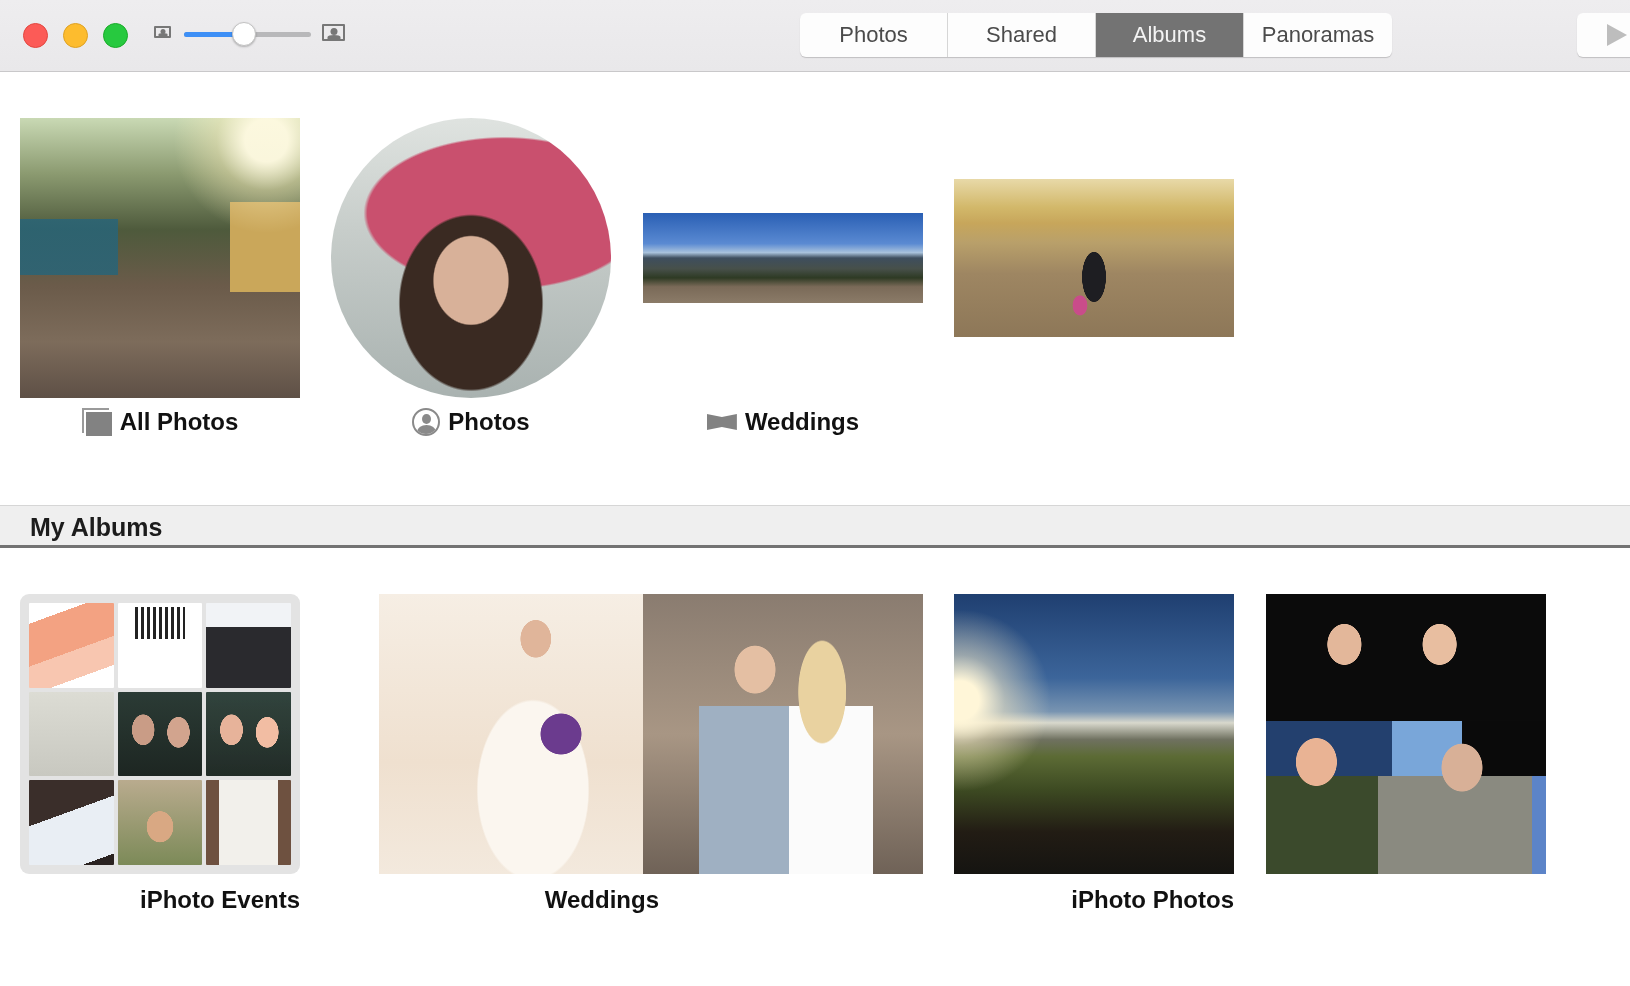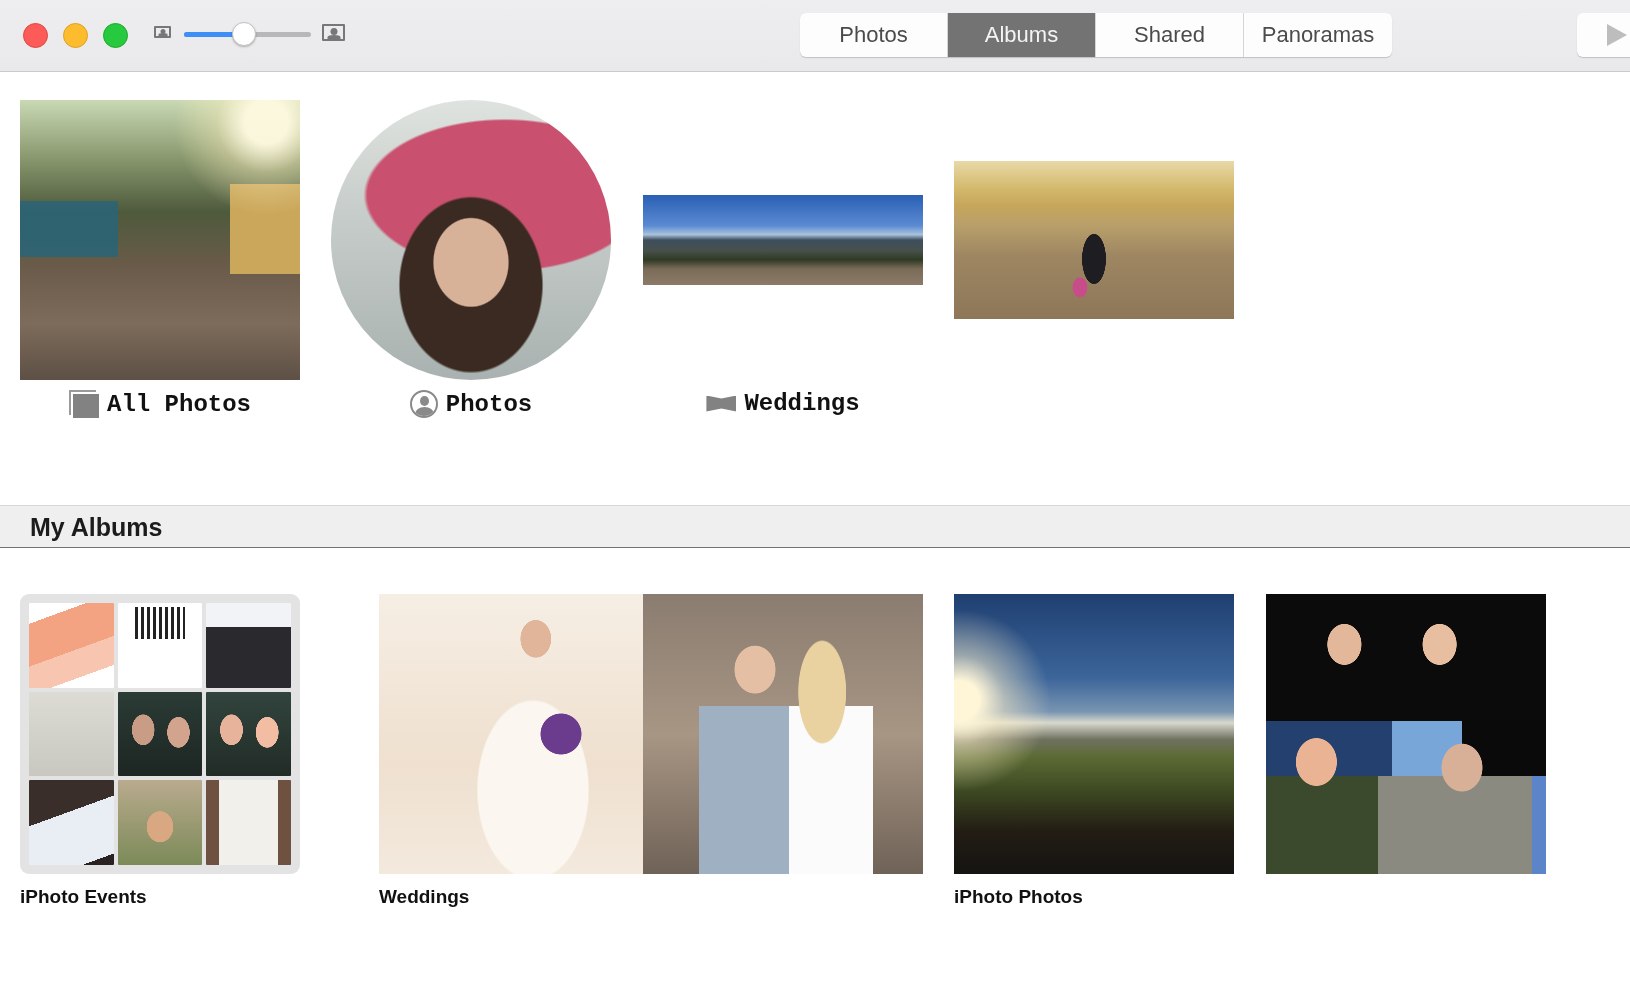--- a/index.html
+++ b/index.html
@@ -36,21 +36,21 @@
     font-size: 22px; color: #4b4b4b; border-right: 1px solid #d6d6d6; cursor: pointer; }
   .tab:last-child { border-right: none; }
   .tab.active { background: #737373; color: #f4f4f4; }
 
   .play-btn { position: absolute; left: 1577px; top: 13px; width: 70px; height: 44px; background: #fdfdfd;
     border-radius: 6px; box-shadow: 0 1px 1px rgba(0,0,0,0.18); }
   .play-btn .tri { position: absolute; left: 30px; top: 11px; width: 0; height: 0;
     border-top: 11px solid transparent; border-bottom: 11px solid transparent; border-left: 20px solid #bdbdbd; }
 
   
-  .smart-item { position: absolute; top: 100px; width: 336px; height: 330px; font-family: Liberation Mono, monospace; }
+  .smart-item { position: absolute; top: 118px; width: 336px; height: 330px; }
   .smart-item .frame { position: absolute; left: 0; top: 0; width: 280px; height: 280px; display: flex; align-items: center; justify-content: center; }
   .smart-label { position: absolute; left: 0; top: 290px; width: 280px; display: flex; align-items: center; justify-content: center; gap: 8px;
     font-size: 24px; font-weight: bold; color: #111; }
   .smart-label .ico { display: inline-block; position: relative; }
 
   .thumb { position: relative; overflow: hidden; }
 
   
   .ph-allphotos { width: 280px; height: 280px;
     background:
@@ -67,27 +67,27 @@
   .ph-panorama { width: 280px; height: 90px;
     background: linear-gradient(180deg, #2a5fb4 0%, #5a8ad2 34%, #a9c2dc 44%, #3e4e5e 50%, #47504a 62%, #2e3a24 72%, #7a6a58 82%, #8b7b68 100%); }
   .ph-video { width: 280px; height: 158px;
     background:
       radial-gradient(ellipse 7% 26% at 50% 62%, #1e1e22 0 60%, transparent 62%),
       radial-gradient(ellipse 5% 12% at 45% 80%, #c94c8a 0 50%, transparent 55%),
       linear-gradient(180deg, #e8d9a8 0%, #d2b86a 18%, #c7a65b 28%, #b9a06a 40%, #9e8662 60%, #8d7758 100%); }
 
   
   .section-band { position: absolute; left: 0; top: 505px; width: 1630px; height: 43px;
-    background: #efefef; border-top: 1px solid #d6d6d6; border-bottom: 1px solid #737373; }
+    background: #efefef; border-top: 1px solid #d6d6d6; border-bottom: 3px solid #737373; }
   .section-title { position: absolute; left: 30px; top: 7px; font-size: 25px; font-weight: bold; color: #1c1c1c; }
 
   
   .album { position: absolute; top: 594px; width: 280px; height: 330px; cursor: pointer; }
   .album .cover { position: absolute; left: 0; top: 0; width: 280px; height: 280px; overflow: hidden; }
-  .album-label { position: absolute; left: 0; top: 292px; width: 280px; text-align: left; font-size: 19px; font-weight: bold; color: #111; }
+  .album-label { position: absolute; left: 0; top: 292px; width: 280px; text-align: right; font-size: 24px; font-weight: bold; color: #111; }
 
   .events-cover { background: #e3e3e3; border-radius: 9px; padding: 9px; display: grid;
     grid-template-columns: repeat(3, 1fr); grid-template-rows: repeat(3, 1fr); gap: 4px; }
   .events-cover .cell { border-radius: 1px; }
   .c1 { background: linear-gradient(160deg, #ffffff 0 18%, #f3a282 18% 55%, #f8c6b0 55% 80%, #ffffff 80%); }
   .c2 { background: repeating-linear-gradient(90deg, #222 0 3px, #fff 3px 6px) 50% 8%/60% 38% no-repeat, #ffffff; }
   .c3 { background: linear-gradient(180deg, #f1f3f6 0 28%, #2a2a2e 28% 100%); }
   .c4 { background: linear-gradient(180deg, #dcdcd4 0%, #c8c8c0 100%); }
   .c5, .c6 { background:
       radial-gradient(ellipse 22% 30% at 30% 45%, #c99c86 0 60%, transparent 62%),
@@ -143,22 +143,22 @@
   <div class="size-icon small"></div>
   <div class="slider">
     <div class="track"></div>
     <div class="fill" id="slider-fill" style="width: 59.69px;"></div>
     <div class="thumb" id="slider-thumb" style="left: 59.69px;"></div>
   </div>
   <div class="size-icon large"></div>
 
   <div class="tabs">
     <div class="tab">Photos</div>
+    <div class="tab">Shared</div>
     <div class="tab active">Albums</div>
-    <div class="tab">Shared</div>
     <div class="tab">Panoramas</div>
   </div>
 
   <div class="play-btn">
     <span class="tri"></span>
   </div>
 </div>
 
 <div class="smart-item" style="left:20px;">
   <div class="frame">

